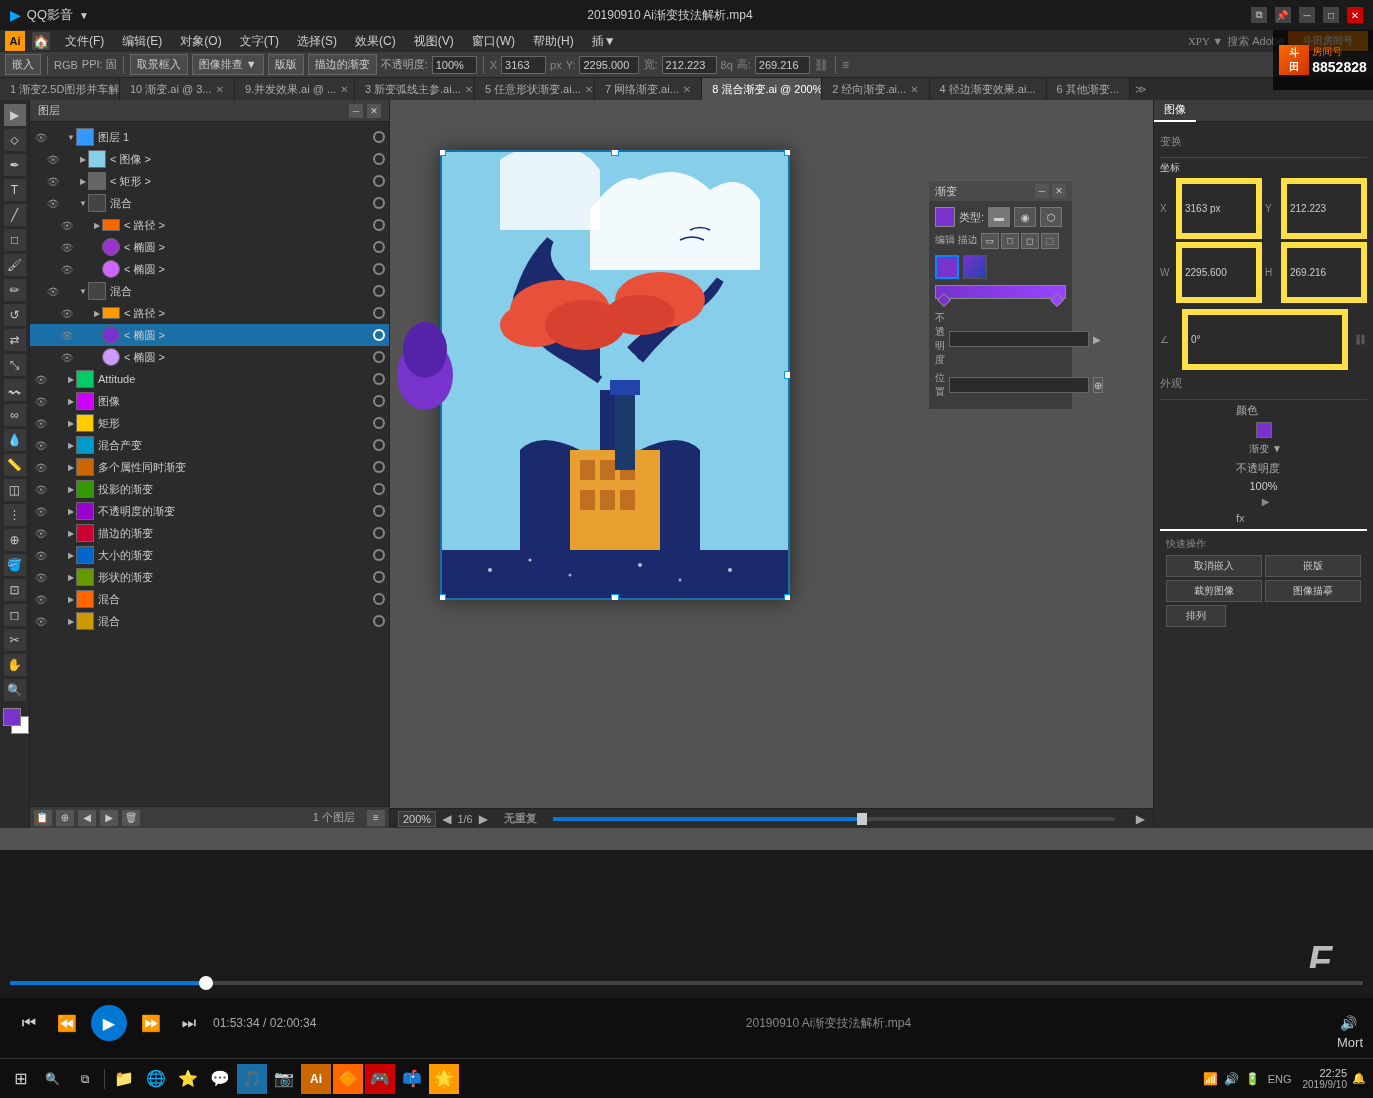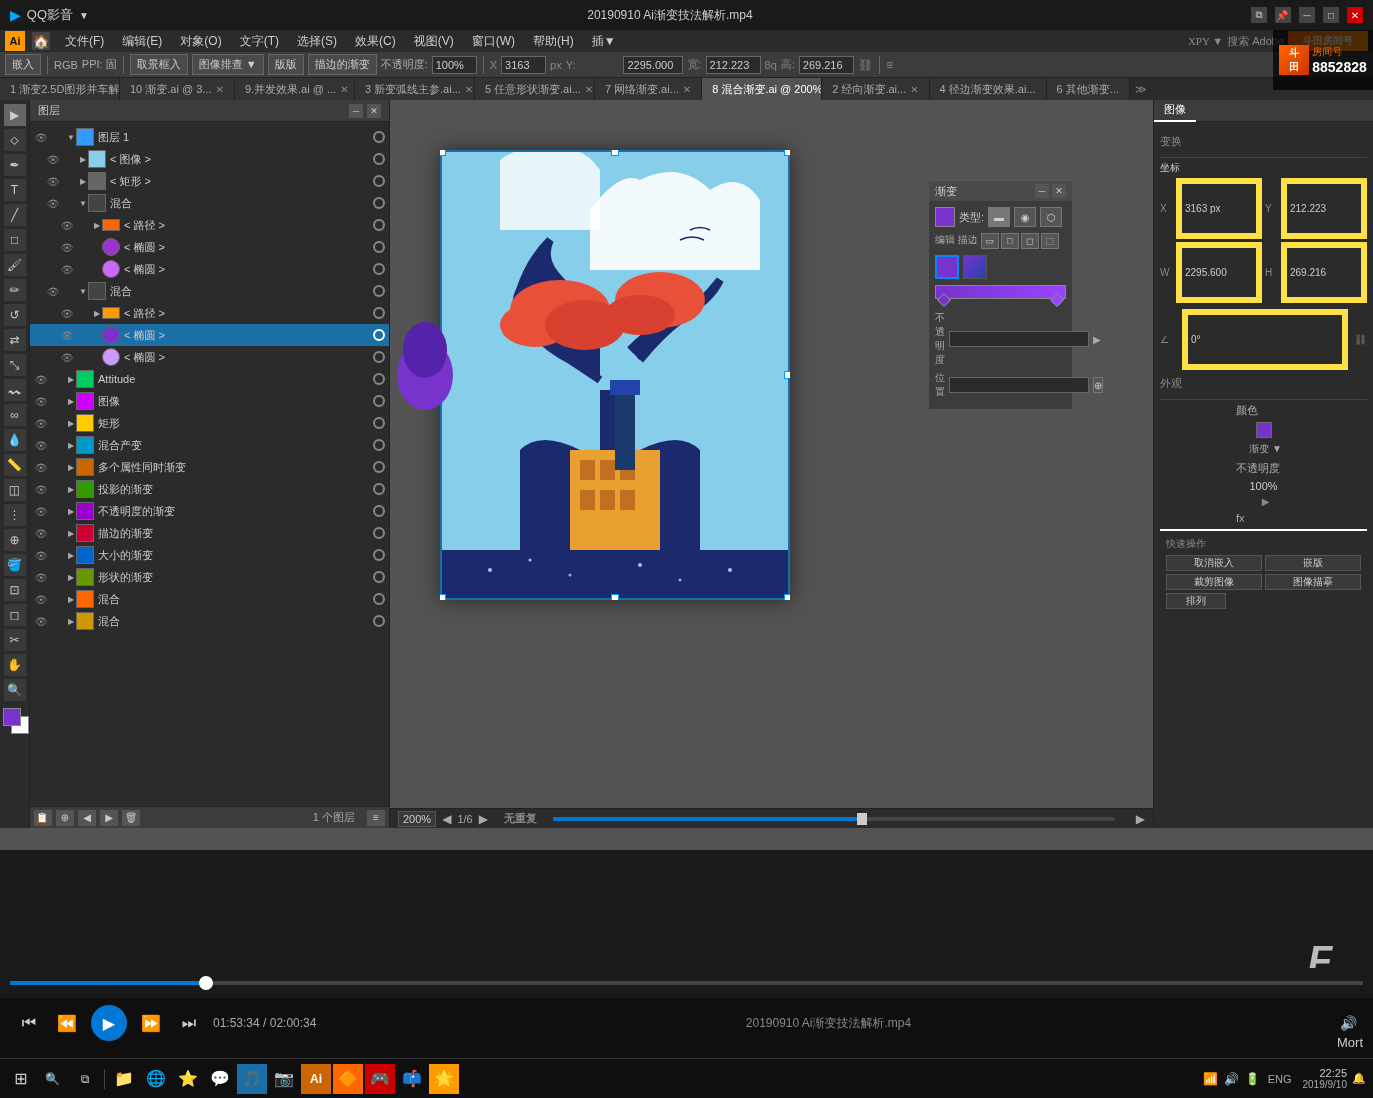--- a/index.html
+++ b/index.html
@@ -573,21 +573,21 @@
       color: #888;
       margin-bottom: 4px;
     }
     .qa-btn-row {
       display: flex;
       gap: 3px;
       margin-bottom: 3px;
     }
     .qa-btn {
       flex: 1;
-      height: 16px;
+      height: 22px;
       background: #3a3a3a;
       border: 1px solid #555;
       color: #ccc;
       font-size: 10px;
       cursor: pointer;
       display: flex;
       align-items: center;
       justify-content: center;
     }
 
@@ -917,21 +917,21 @@
     <button class="toolbar-btn">图像排查 ▼</button>
     <button class="toolbar-btn">版版</button>
     <button class="toolbar-btn">描边的渐变</button>
     <span style="font-size:11px;color:#aaa;">不透明度:</span>
     <input class="toolbar-input" value="100%" style="width: 45px;">
     <div class="toolbar-separator"></div>
     <span style="font-size:11px;color:#888;">X</span>
     <input class="toolbar-input" value="3163" style="width: 45px;">
     <span style="font-size:11px;color:#888;">px</span>
     <span style="font-size:11px;color:#888;">Y:</span>
-    <input class="toolbar-input" value="2295.000" style="width: 60px; margin-left: 44px;">
+    <input class="toolbar-input" value="2295.000" style="width: 60px;">
     <span style="font-size:11px;color:#888;">宽:</span>
     <input class="toolbar-input" value="212.223" style="width: 55px;">
     <span style="font-size:11px;color:#888;">8q</span>
     <span style="font-size:11px;color:#888;">高:</span>
     <input class="toolbar-input" value="269.216" style="width: 55px;">
     <span style="font-size:12px;color:#888;cursor:pointer;">⛓</span>
     <div class="toolbar-separator"></div>
     <span style="font-size:12px;color:#888;cursor:pointer;">≡</span>
   </div>
 

